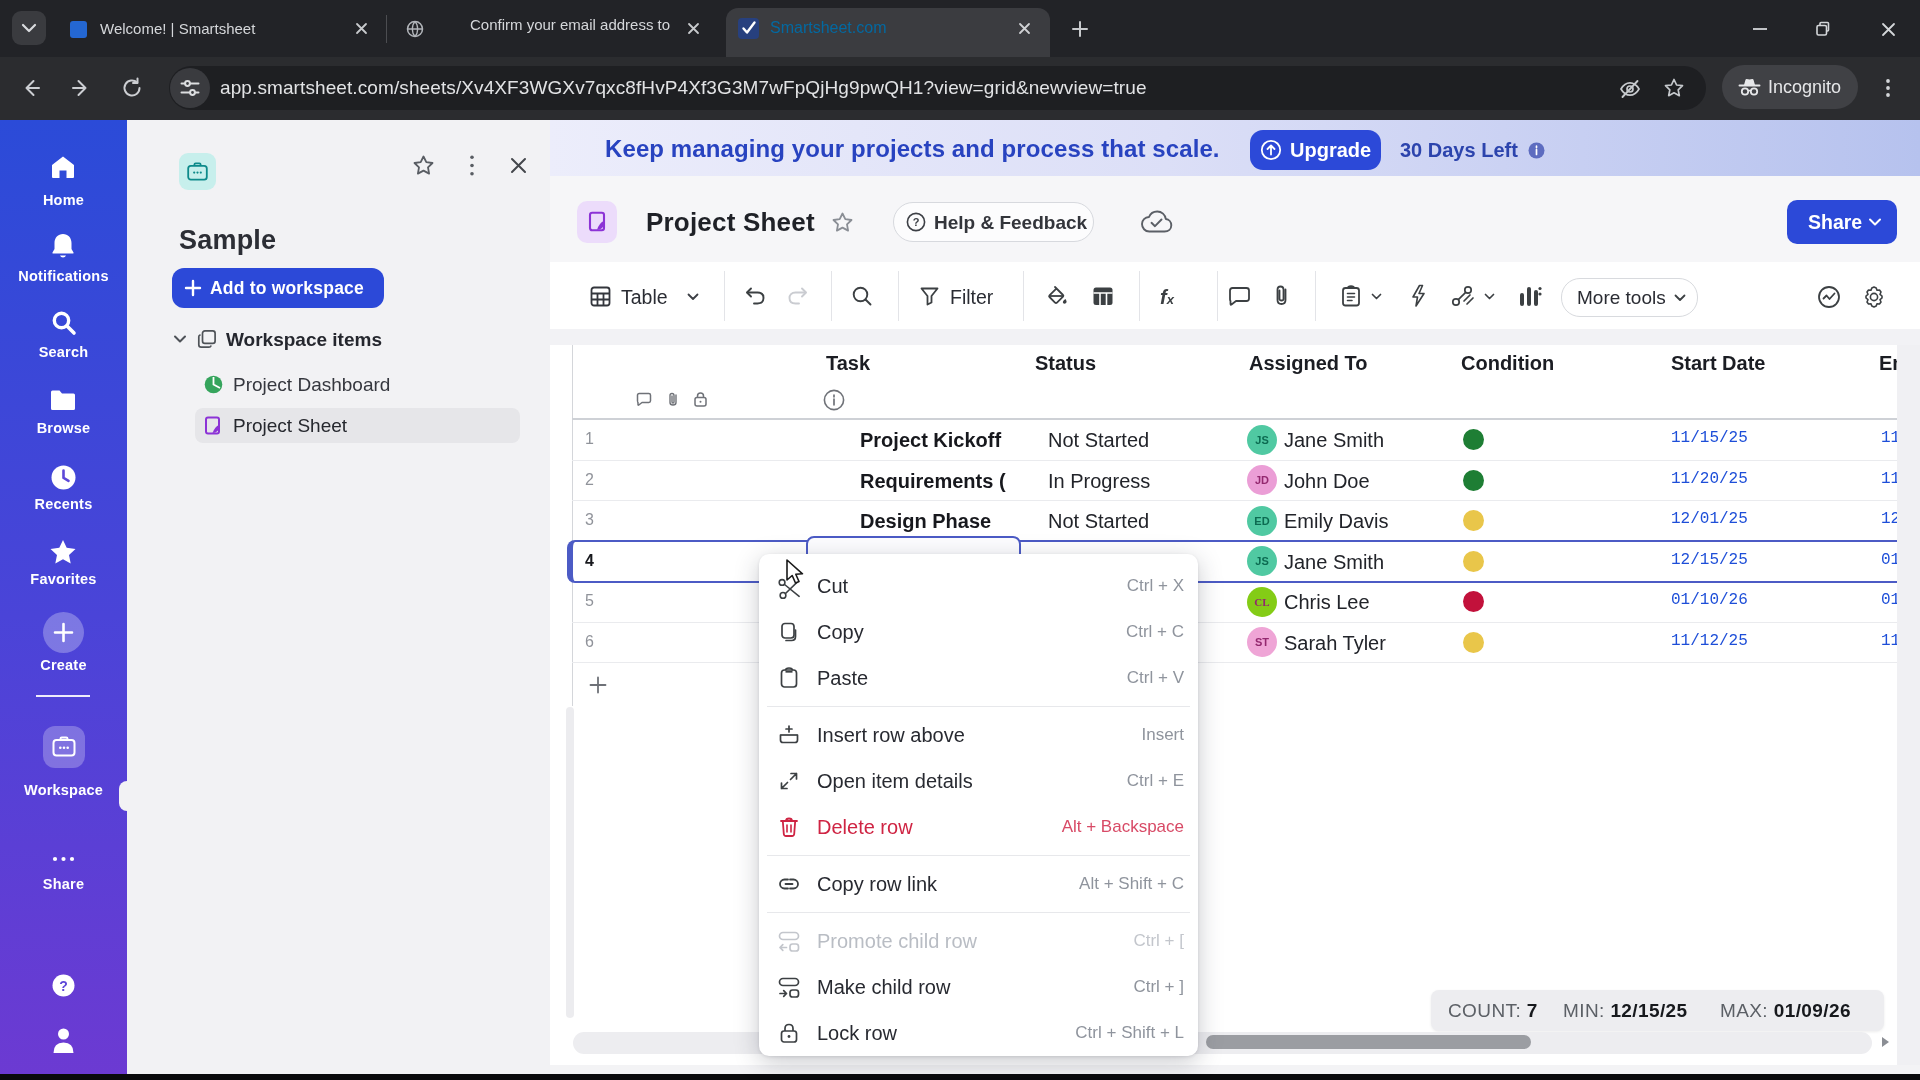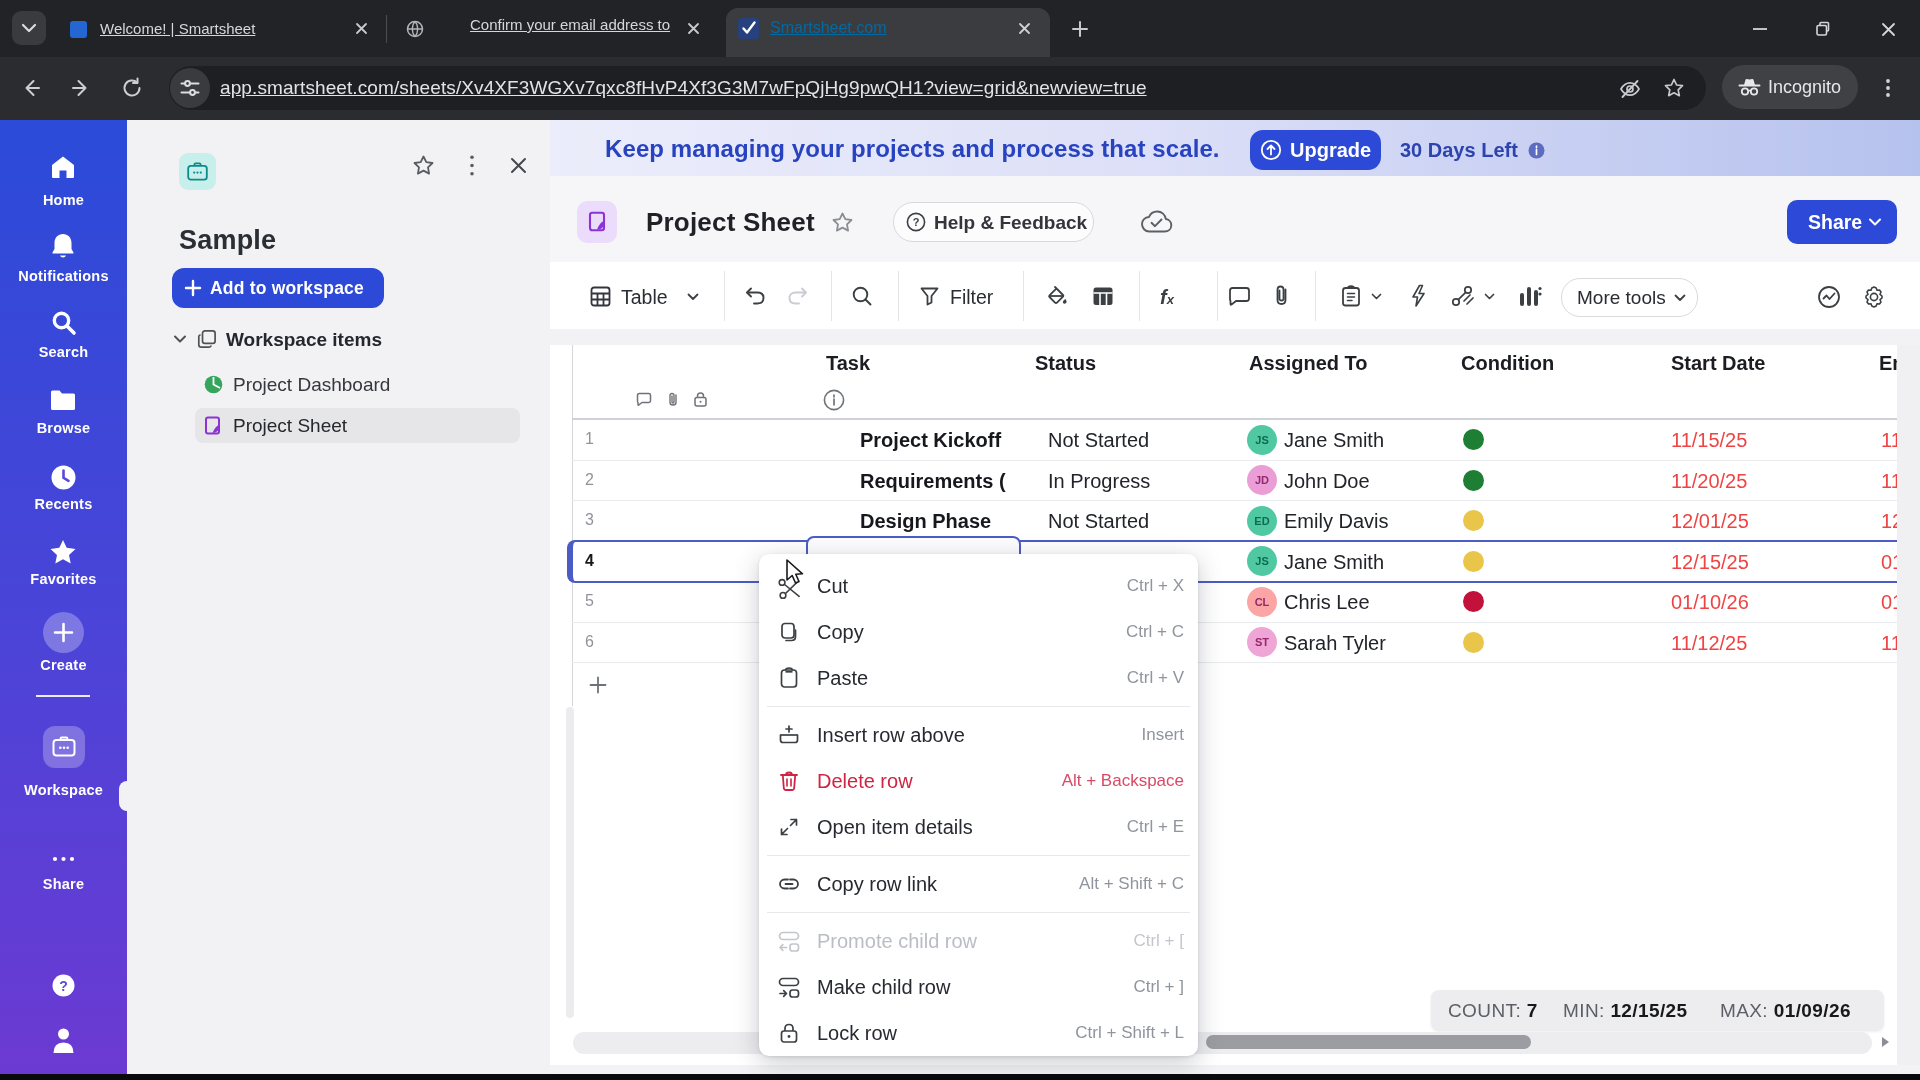--- a/index.html
+++ b/index.html
@@ -3,21 +3,21 @@
 <meta charset="utf-8">
 <style>
 * { margin:0; padding:0; box-sizing:border-box; }
 html,body { width:1920px; height:1080px; overflow:hidden; font-family:"Liberation Sans", sans-serif; background:#fff; }
 .abs { position:absolute; }
 #stage { position:relative; width:1920px; height:1080px; }
 
 
 #tabstrip { left:0; top:0; width:1920px; height:57px; background:#222327; }
 #chromebar { left:0; top:57px; width:1920px; height:63px; background:#2b2c2f; }
-.tabtxt { font-size:15px; color:#d5d7da; white-space:nowrap;text-decoration:underline; }
+.tabtxt { font-size:15px; color:#d5d7da; white-space:nowrap; }
 #activetab { left:726px; top:8px; width:324px; height:49px; background:#3b3c40; border-radius:12px 12px 0 0; }
 #urlpill { left:169px; top:66px; width:1537px; height:44px; border-radius:22px; background:#1e1f22; }
 #urltext { left:220px; top:77px; font-size:19px; color:#e2e3e5; letter-spacing:0.1px; }
 #incog { left:1722px; top:65px; width:136px; height:44px; border-radius:22px; background:#404145; color:#e6e7e9; }
 
 
 #sidebar { left:0; top:120px; width:127px; height:954px; background:linear-gradient(180deg,#2b4bd8 0%, #4a44d8 52%, #6c3ad2 100%); }
 .sbitem { position:absolute; left:0; width:127px; text-align:center; color:#fff; }
 .sblabel { font-size:14.5px; font-weight:bold; color:#fff; letter-spacing:0.2px; }
 
@@ -29,21 +29,21 @@
 #sheethead { left:550px; top:176px; width:1370px; height:86px; background:#f6f6f8; }
 #tbar { left:550px; top:262px; width:1370px; height:67px; background:#ffffff; }
 #graybar { left:550px; top:329px; width:1370px; height:16px; background:#f2f2f5; }
 #gridwrap { left:550px; top:345px; width:1370px; height:729px; background:#ffffff; }
 
 .coltitle { position:absolute; top:352px; font-size:20px; font-weight:bold; color:#1b1d23; white-space:nowrap; }
 .rownum { position:absolute; font-size:16px; color:#90939a; }
 .task { position:absolute; font-size:20px; font-weight:bold; color:#17181d; white-space:nowrap; }
 .stat { position:absolute; font-size:20px; color:#22242a; white-space:nowrap; }
 .pname { position:absolute; font-size:20px; color:#22242a; white-space:nowrap; }
-.pdate { position:absolute; font-size:20px; color:#ef4444; white-space:nowrap; }
+.pdate { position:absolute; font-size:16px; color:#1d4ed8; white-space:nowrap;font-family:Liberation Mono, monospace; }
 .avatar { position:absolute; width:30px; height:30px; border-radius:50%; font-size:11px; font-weight:bold; display:flex; align-items:center; justify-content:center; }
 .dot { position:absolute; width:21px; height:21px; border-radius:50%; left:1463px; }
 .rowline { position:absolute; left:572px; width:1348px; height:1px; background:#eaebee; }
 
 
 #rowsel { left:567px; top:540px; width:1353px; height:43px; border:2px solid #4c5bc5; border-right:0; border-left-width:6px; border-radius:8px 0 0 8px; }
 #cellbox { left:806px; top:536px; width:215px; height:30px; border:2px solid #4c5bc5; border-radius:8px; background:#fdfdff; }
 
 
 #menu { z-index:60; left:759px; top:554px; width:439px; height:502px; background:#fff; border-radius:10px; box-shadow:0 6px 24px rgba(40,44,60,0.25), 0 1px 3px rgba(40,44,60,0.12); padding-top:9px; }
@@ -480,21 +480,21 @@
 <div class="stat" style="left:1048px;top:510px;">Not Started</div>
 
 <div class="avatar" style="left:1247px;top:425px;background:#50c9a2;color:#0c6b51;">JS</div>
 <div class="pname" style="left:1284px;top:429px;">Jane Smith</div>
 <div class="avatar" style="left:1247px;top:465px;background:#eb9ed6;color:#93286f;">JD</div>
 <div class="pname" style="left:1284px;top:470px;">John Doe</div>
 <div class="avatar" style="left:1247px;top:506px;background:#50c9a2;color:#0c6b51;">ED</div>
 <div class="pname" style="left:1284px;top:510px;">Emily Davis</div>
 <div class="avatar" style="left:1247px;top:546px;background:#50c9a2;color:#0c6b51;">JS</div>
 <div class="pname" style="left:1284px;top:551px;">Jane Smith</div>
-<div class="avatar" style="left:1247px;top:587px;background:#fca5a5;color:#93286f;">CL</div>
+<div class="avatar" style="left:1247px;top:587px;background:#84cc16;color:#93286f;font-family:Liberation Serif, serif;">CL</div>
 <div class="pname" style="left:1284px;top:591px;">Chris Lee</div>
 <div class="avatar" style="left:1247px;top:627px;background:#efa5d6;color:#93286f;">ST</div>
 <div class="pname" style="left:1284px;top:632px;">Sarah Tyler</div>
 
 <div class="dot" style="top:429px;background:#1e7e34;"></div>
 <div class="dot" style="top:470px;background:#1e7e34;"></div>
 <div class="dot" style="top:510px;background:#e9c64a;"></div>
 <div class="dot" style="top:551px;background:#e9c64a;"></div>
 <div class="dot" style="top:591px;background:#c2113b;"></div>
 <div class="dot" style="top:632px;background:#e9c64a;"></div>
@@ -562,38 +562,38 @@
             <path d="M3.5 12 H20.5" stroke="#3c4043" stroke-width="1.7"></path>
             <path d="M12 3 V9 M9 6 H15" stroke="#3c4043" stroke-width="1.7" stroke-linecap="round"></path>
           </svg>
         </span>
         <span class="lbl">Insert row above</span>
         <span class="sc">Insert</span>
       </div>
   <div class="mi">
         <span class="ic">
           <svg width="24" height="24" viewBox="0 0 24 24">
+            <path d="M14 4.5 H19.5 V10 M19.5 4.5 L13.5 10.5" stroke="#3c4043" stroke-width="1.7" fill="none" stroke-linecap="round" stroke-linejoin="round"></path>
+            <path d="M10 19.5 H4.5 V14 M4.5 19.5 L10.5 13.5" stroke="#3c4043" stroke-width="1.7" fill="none" stroke-linecap="round" stroke-linejoin="round"></path>
+          </svg>
+        </span>
+        <span class="lbl">Open item details</span>
+        <span class="sc">Ctrl + E</span>
+      </div>
+  <div class="mi">
+        <span class="ic">
+          <svg width="24" height="24" viewBox="0 0 24 24">
             <path d="M4 6 H20" stroke="#cf2443" stroke-width="1.8" stroke-linecap="round"></path>
             <path d="M9 6 Q9 3.5 12 3.5 Q15 3.5 15 6" stroke="#cf2443" stroke-width="1.8" fill="none"></path>
             <path d="M5.8 6 L6.8 19 Q7 21 9 21 H15 Q17 21 17.2 19 L18.2 6" stroke="#cf2443" stroke-width="1.8" fill="none" stroke-linecap="round"></path>
             <path d="M10 10 V17 M14 10 V17" stroke="#cf2443" stroke-width="1.6" stroke-linecap="round"></path>
           </svg>
         </span>
         <span class="lbl" style="color:#cf2443;">Delete row</span>
         <span class="sc" style="color:#d84a66;">Alt + Backspace</span>
-      </div>
-  <div class="mi">
-        <span class="ic">
-          <svg width="24" height="24" viewBox="0 0 24 24">
-            <path d="M14 4.5 H19.5 V10 M19.5 4.5 L13.5 10.5" stroke="#3c4043" stroke-width="1.7" fill="none" stroke-linecap="round" stroke-linejoin="round"></path>
-            <path d="M10 19.5 H4.5 V14 M4.5 19.5 L10.5 13.5" stroke="#3c4043" stroke-width="1.7" fill="none" stroke-linecap="round" stroke-linejoin="round"></path>
-          </svg>
-        </span>
-        <span class="lbl">Open item details</span>
-        <span class="sc">Ctrl + E</span>
       </div>
   <div class="mdiv"></div>
   <div class="mi">
         <span class="ic">
           <svg width="24" height="24" viewBox="0 0 24 24">
             <path d="M11 7.5 H7.5 A4.5 4.5 0 0 0 7.5 16.5 H11" stroke="#3c4043" stroke-width="1.8" fill="none" stroke-linecap="round"></path>
             <path d="M13 7.5 H16.5 A4.5 4.5 0 0 1 16.5 16.5 H13" stroke="#3c4043" stroke-width="1.8" fill="none" stroke-linecap="round"></path>
             <path d="M8.5 12 H15.5" stroke="#3c4043" stroke-width="1.8" stroke-linecap="round"></path>
           </svg>
         </span>

